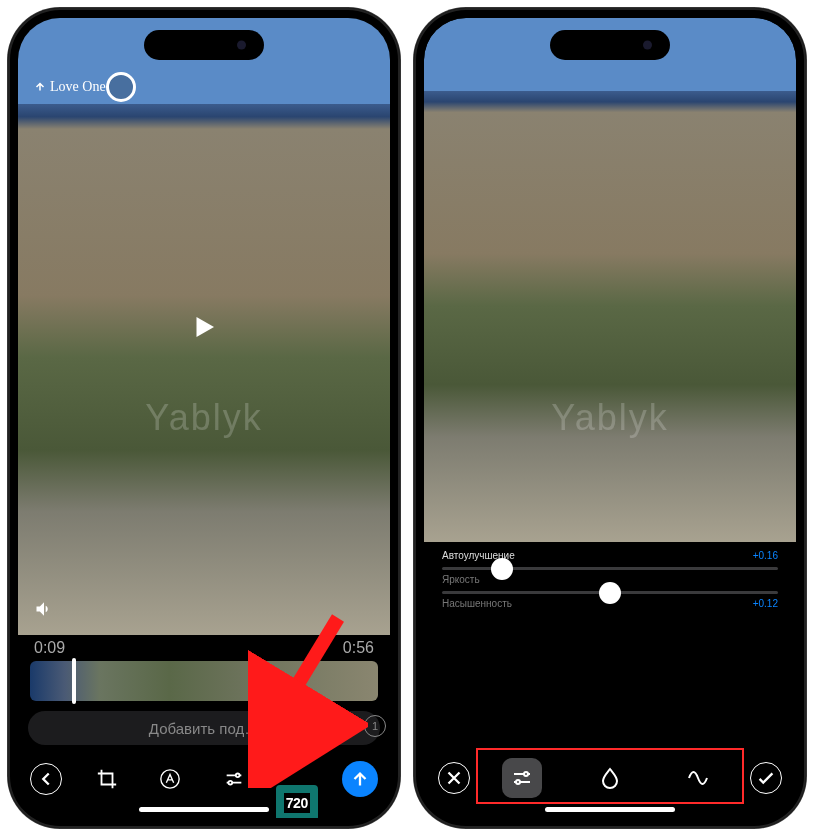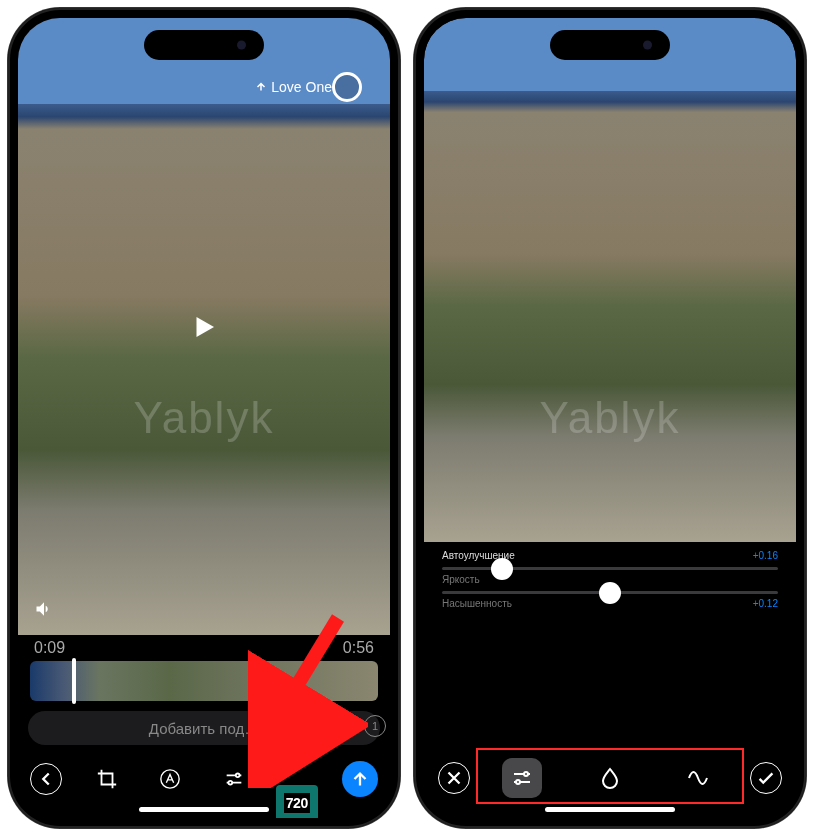--- a/index.html
+++ b/index.html
@@ -76,36 +76,37 @@
       #7d7c70 80%, #a8a290 100%);
     position: relative;
     overflow: hidden;
   }
   .watermark {
     position: absolute;
     top: 50%;
     left: 50%;
     transform: translate(-50%, -50%);
     color: rgba(255,255,255,0.2);
-    font-size: 44px;
+    font-size: 36px;
     font-weight: 300;
     letter-spacing: 2px;
     z-index: 5;
     pointer-events: none;
   }
   
   .p1 .photo-area { height: 617px; }
   .top-overlay {
     position: absolute;
-    top: 0; left: 0; right: 12px;
+    top: 0; left: 0; right: 4px;
     padding: 54px 16px 0;
     display: flex;
-    justify-content: flex-end;
+    justify-content: flex-start;
     align-items: center;
     z-index: 3;
+    font-family: Liberation Serif, serif;
   }
   .back-link {
     color: #fff;
     font-size: 14px;
     display: flex;
     align-items: center;
     gap: 4px;
   }
   .circle-empty {
     width: 30px;

